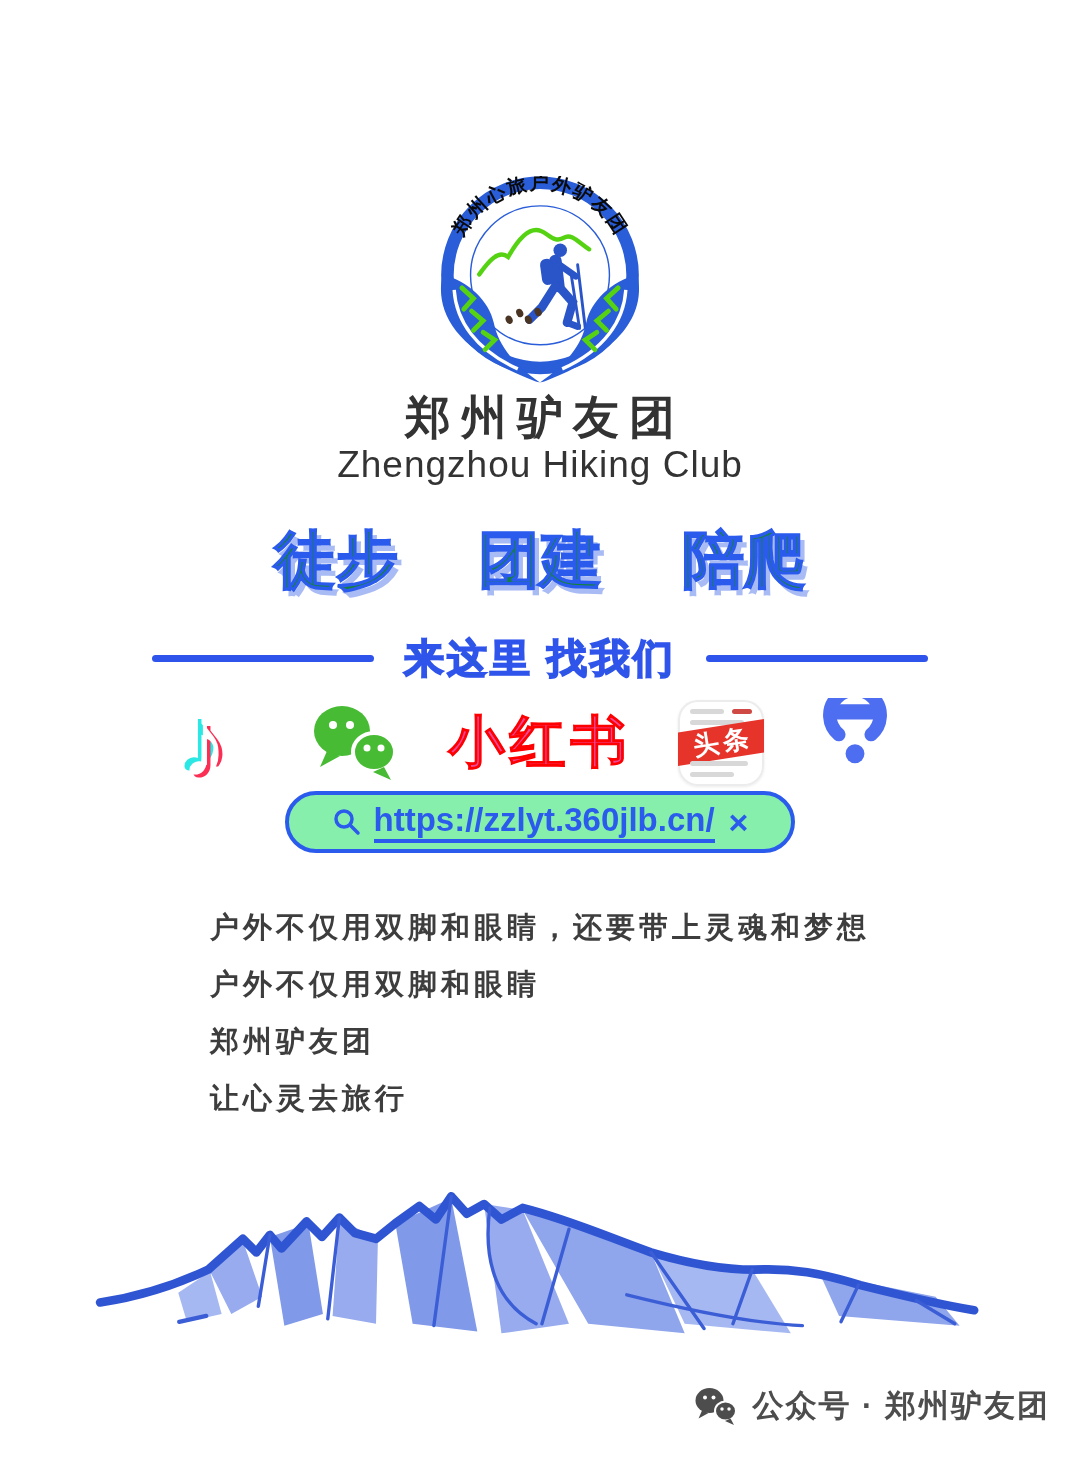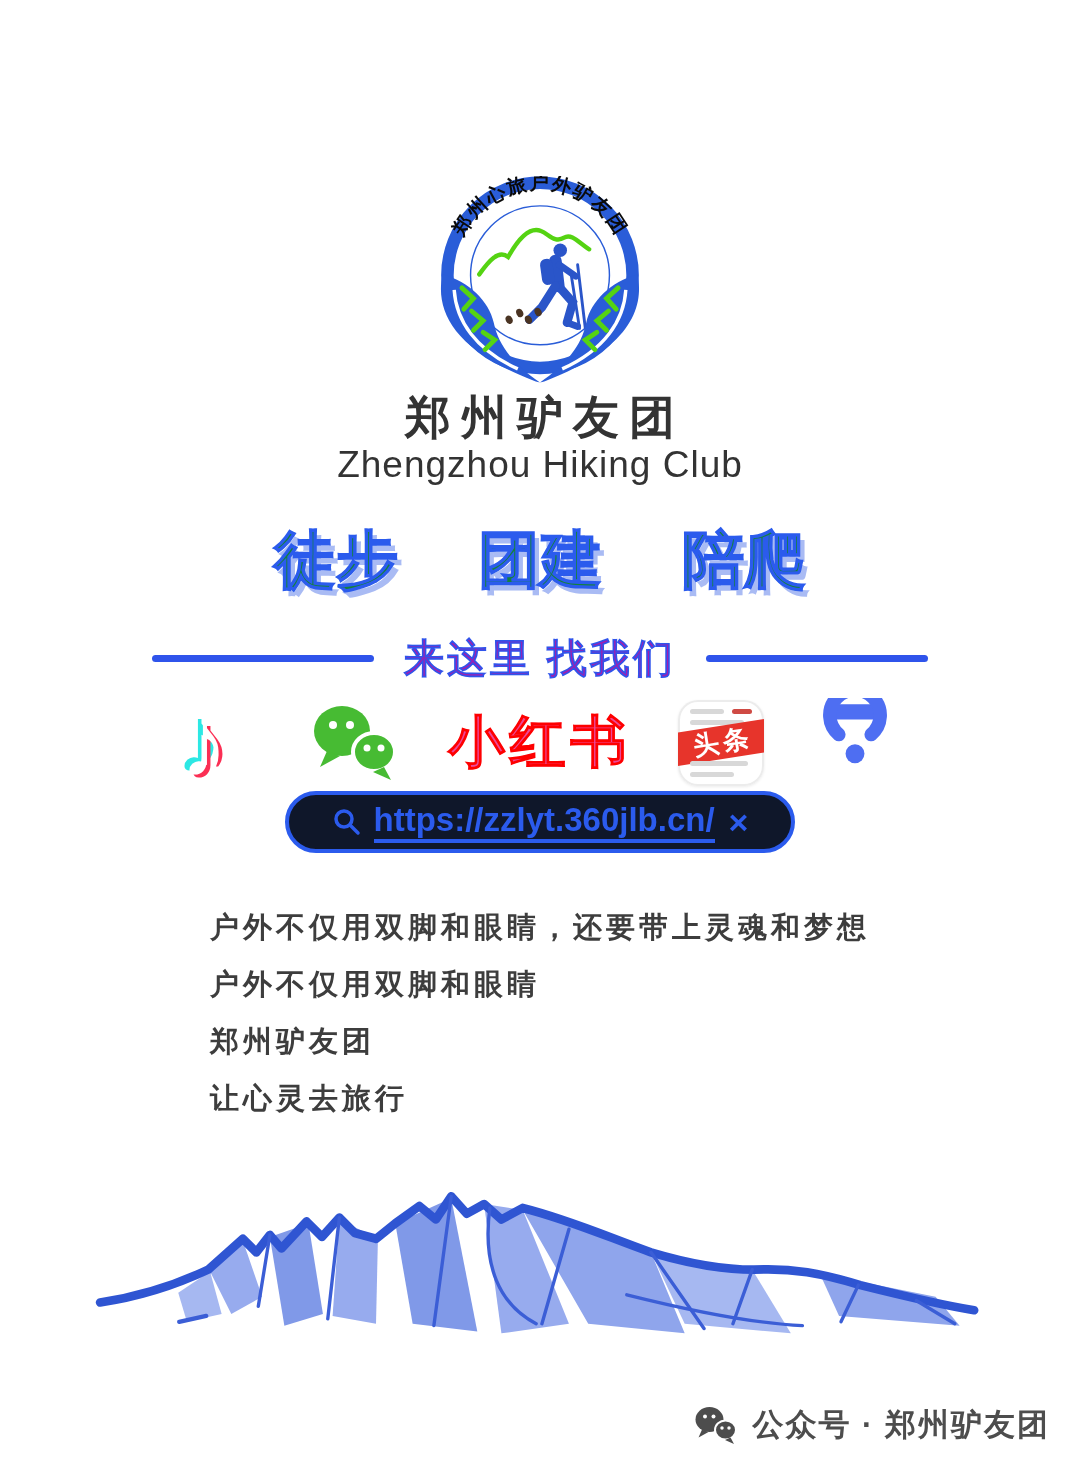--- a/index.html
+++ b/index.html
@@ -14,21 +14,21 @@
   .subtitle{font-size:37px;line-height:44px;font-weight:normal;color:#333;letter-spacing:1px;}
 
   
   .keywords{margin-top:36px;display:flex;gap:80px;}
   .keyword{font-size:62px;line-height:74px;font-weight:bold;color:#15803d;
            -webkit-text-stroke:1.5px #2b5bed;text-shadow:5px 6px 0 #a9bbf4;}
 
   
   .divider{margin-top:34px;display:flex;align-items:center;gap:30px;height:54px;}
   .divider .line{width:222px;height:7px;background:#2f54eb;border-radius:4px;}
-  .divider .label{font-size:40px;font-weight:normal;color:#a21caf;-webkit-text-stroke:1.6px #2f54eb;
+  .divider .label{font-size:40px;font-weight:bold;color:#0f766e;-webkit-text-stroke:1.6px #2f54eb;
                   text-shadow:0 0 1px #2f54eb;letter-spacing:3px;white-space:nowrap;}
 
   
   .social{margin-top:12px;display:flex;align-items:center;gap:46px;height:92px;}
   .douyin{position:relative;width:84px;height:95px;}
   .douyin span{position:absolute;font-size:94px;line-height:95px;font-weight:bold;}
   .douyin .c{left:-5px;top:-4px;color:#2ce8e4;}
   .douyin .p{left:4px;top:3px;color:#fb2f54;}
   .douyin .w{left:0;top:0;color:#ffffff;}
   .xhs{font-size:56px;font-weight:bold;color:#ec4899;-webkit-text-stroke:1px #fe0000;letter-spacing:5px;}
@@ -39,34 +39,34 @@
   .tt .l2{top:9px;right:12px;width:20px;background:#cf4a44;}
   .tt .l3{top:20px;left:12px;right:20px;}
   .tt .banner{position:absolute;top:26px;left:-8px;right:-8px;height:33px;background:#e7342b;
               transform:rotate(-9deg);display:flex;align-items:center;justify-content:center;}
   .tt .banner span{color:#fff;font-size:26px;font-weight:bold;letter-spacing:4px;text-indent:4px;}
   .tt .l4{bottom:20px;left:12px;right:16px;}
   .tt .l5{bottom:9px;left:12px;right:30px;}
 
   
   .search{margin-top:2px;width:502px;height:54px;border:4px solid #2b5bed;border-radius:34px;
-          display:flex;align-items:center;justify-content:center;gap:12px;background:#0f172a;}
+          display:flex;align-items:center;justify-content:center;gap:12px;background:#86efac;}
   .search .url{font-size:33px;font-weight:bold;color:#2b5bed;border-bottom:4px solid #2b5bed;
                padding-bottom:0px;line-height:38px;white-space:nowrap;}
   .search .close{font-size:34px;color:#2b5bed;font-weight:bold;margin-left:2px;line-height:34px;}
 
   
   .slogan{margin-top:58px;text-align:left;color:#3d3d3d;font-weight:bold;}
   .slogan div{font-size:29px;line-height:32px;margin-bottom:25px;letter-spacing:4px;}
 
   
   .mountain{position:absolute;bottom:115px;left:50%;transform:translateX(-50%);width:930px;height:164px;}
 
   
-  .footer{position:absolute;right:30px;bottom:12px;display:flex;align-items:center;gap:12px;margin-top:40px;}
+  .footer{position:absolute;right:30px;bottom:31px;display:flex;align-items:center;gap:12px;margin-top:40px;}
   .footer .label{font-size:31px;font-weight:bold;color:#4d4d4d;letter-spacing:2px;white-space:nowrap;}
 </style>
 </head>
 <body>
 
 <div class="page">
 
   <svg class="logo" viewBox="0 0 230 225">
     <circle cx="115" cy="103" r="96" fill="none" stroke="#2a5dd8" stroke-width="13"></circle>
     <circle cx="115" cy="103" r="72" fill="none" stroke="#2a5dd8" stroke-width="1.5"></circle>

